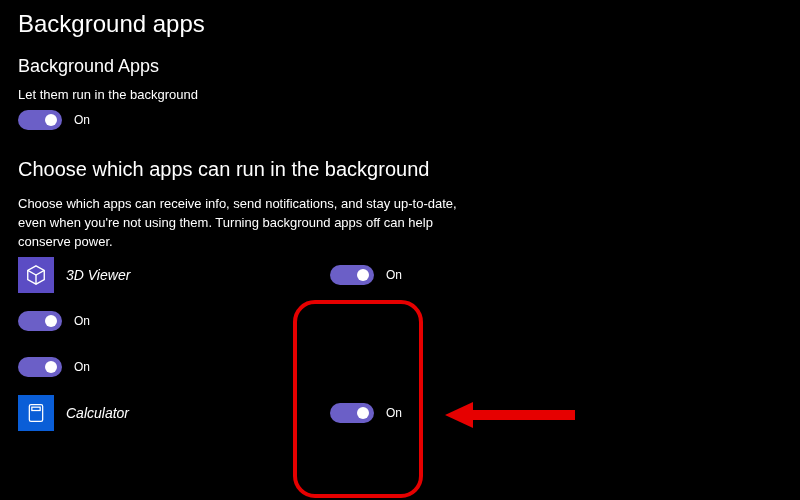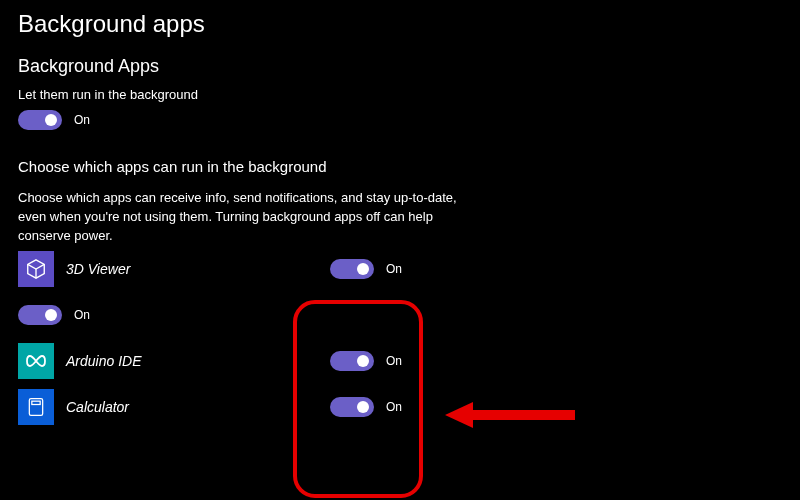--- a/index.html
+++ b/index.html
@@ -47,21 +47,21 @@
     height: 12px;
     background: #fff;
     border-radius: 50%;
     top: 4px;
     right: 5px;
   }
   .toggle-state {
     font-size: 12px;
   }
   .subsection-heading {
-    font-size: 15px;
+    font-size: 20px;
     font-weight: 400;
     margin-bottom: 14px;
   }
   .description {
     font-size: 13px;
     line-height: 1.45;
     max-width: 440px;
   }
   .app-row {
     display: flex;
@@ -151,28 +151,20 @@
     </div>
     <div class="app-row">
       <div class="app-toggle-col">
         <div class="toggle">
           <div class="knob"></div>
         </div>
         <div class="toggle-state">On</div>
       </div>
     </div>
     <div class="app-row">
-      <div class="app-left">
-        <div class="app-icon teal">
-          <svg width="24" height="14" viewBox="0 0 24 14" fill="none" stroke="#fff" stroke-width="1.8">
-            <path d="M6 2 C2 2 2 12 6 12 C10 12 14 2 18 2 C22 2 22 12 18 12 C14 12 10 2 6 2 Z"></path>
-          </svg>
-        </div>
-        <div class="app-name">Arduino IDE</div>
-      </div>
       <div class="app-toggle-col">
         <div class="toggle">
           <div class="knob"></div>
         </div>
         <div class="toggle-state">On</div>
       </div>
     </div>
     <div class="app-row">
       <div class="app-left">
         <div class="app-icon blue">

